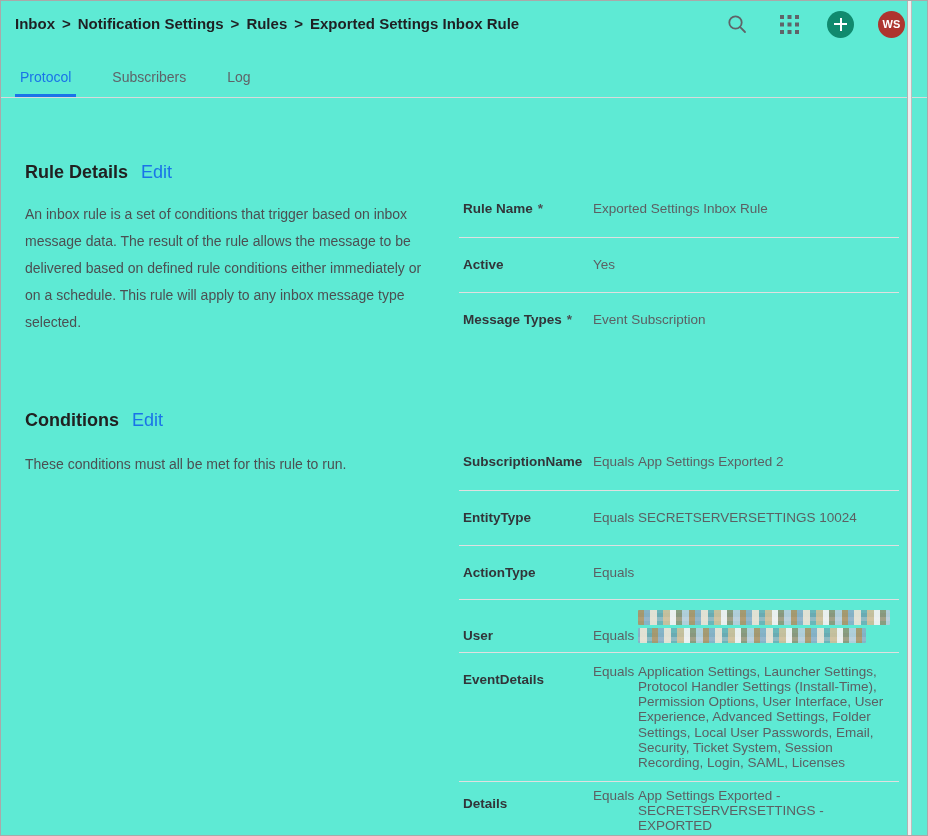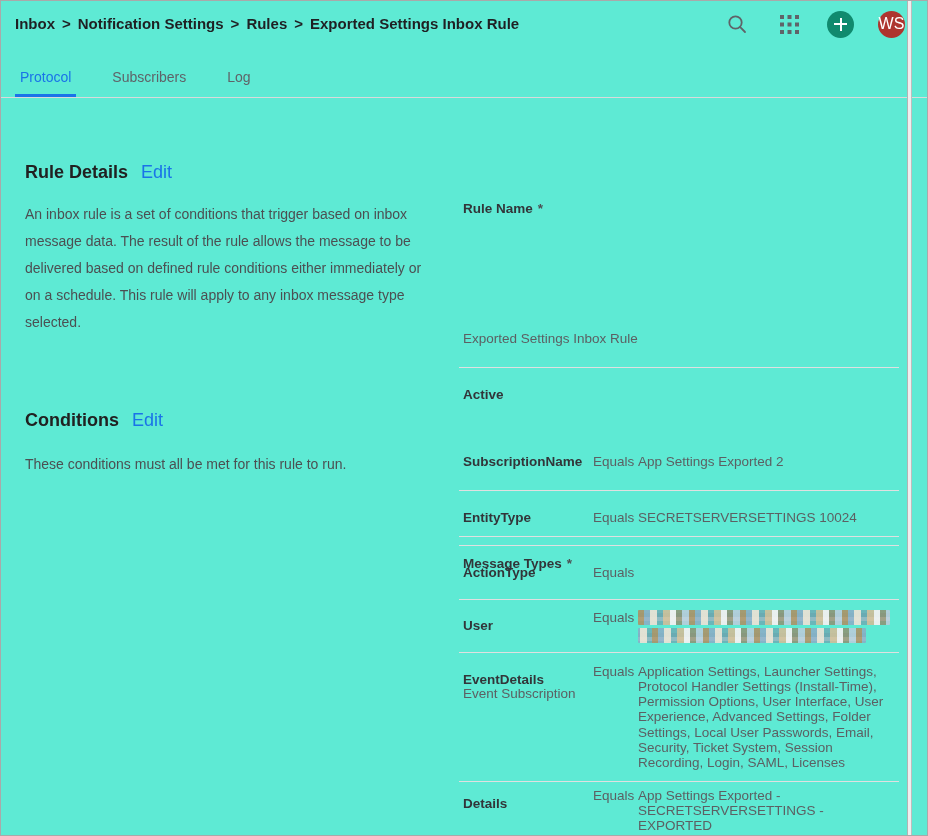--- a/index.html
+++ b/index.html
@@ -15,21 +15,21 @@
   .topbar { position:absolute; top:0; left:0; right:22px; height:48px; }
   .breadcrumb { position:absolute; left:14px; top:14px; font-size:15px; font-weight:bold; color:#1f2023; white-space:nowrap; }
   .breadcrumb .sep { margin:0 7px; }
   .top-icons { position:absolute; right:0px; top:9px; display:flex; align-items:center; gap:24px; }
   .icon-btn { width:28px; height:28px; display:flex; align-items:center; justify-content:center; cursor:pointer; }
   .round-btn { width:27px; height:27px; border-radius:50%; display:flex; align-items:center; justify-content:center; cursor:pointer; }
   .add-btn { background:#108a6e; position:relative; }
   .add-btn::before, .add-btn::after { content:""; position:absolute; background:#fff; }
   .add-btn::before { width:13px; height:2px; left:7px; top:12.5px; }
   .add-btn::after  { width:2px; height:13px; left:12.5px; top:7px; }
-  .avatar { background:#ae352f; color:#fff; font-size:16px; font-weight:normal; letter-spacing:.2px; }
+  .avatar { background:#ae352f; color:#fff; font-size:11px; font-weight:bold; letter-spacing:.2px; }
 
   
   .tabstrip { position:absolute; top:0; left:0; right:0; height:97px; border-bottom:1px solid #dadada; }
   .tabs { position:absolute; left:14px; top:68px; display:flex; }
   .tab { position:relative; font-size:14px; color:#5f6368; padding:0 5px; margin-right:31px; cursor:pointer; line-height:17px; }
   .tab.active { color:#1a73e8; }
   .tab.active::after { content:""; position:absolute; left:0; right:0; bottom:-11px; height:3px; background:#1a73e8; }
 
   
   .vtrack { position:absolute; top:0; bottom:0; right:15px; width:5px;
@@ -56,23 +56,23 @@
   .rows { position:absolute; left:458px; width:440px; }
   .rows-rd { top:99px; }
   .rows-cond { top:352px; }
 
   .row { display:flex; align-items:flex-start; border-bottom:1px solid #e0e0e0; padding:19px 0 19px 4px; }
   .row.first { padding-top:4px; padding-bottom:21px; }
   .row .lbl { width:130px; flex:0 0 130px; font-size:13.5px; font-weight:bold; color:#323539; }
   .row .lbl .req { font-weight:bold; color:#4c4f52; margin-left:5px; }
   .row .op { width:45px; flex:0 0 45px; font-size:13.5px; color:#5c6063; }
   .row .val { flex:1; font-size:13.5px; color:#5c6063; line-height:15.3px; }
-  .rows-rd .row { border-bottom:1px solid #e0e0e0;flex-direction:column; }
+  .rows-rd .row { border-bottom:1px solid #e0e0e0; }
   .rows-rd .row:last-child { border-bottom:none; }
-  .row.r-user { padding-top:10px; padding-bottom:9px; }
+  .row.r-user { padding-top:10px; padding-bottom:9px;align-items:flex-end; }
   .row.r-event { padding-top:11px; padding-bottom:10px; }
   .row.r-details { padding-top:6px; padding-bottom:13px; }
   .lbl-offset { padding-top:8px; }
 
   
   .mosaic { height:15px; width:252px; border-radius:1px;
     background-image:
       repeating-linear-gradient(90deg,
         rgba(176,141,96,.85) 0 6px, rgba(142,167,196,.8) 6px 12px,
         rgba(231,225,212,.95) 12px 19px, rgba(117,138,162,.55) 19px 25px,
@@ -137,20 +137,21 @@
     </div>
     <div class="desc desc-rd">An inbox rule is a set of conditions that trigger based on inbox message data. The result of the rule allows the message to be delivered based on defined rule conditions either immediately or on a schedule. This rule will apply to any inbox message type selected.</div>
 
     <div class="rows rows-rd">
       <div class="row first">
         <div class="lbl"><span>Rule Name</span><span class="req">*</span></div>
         <div class="val">Exported Settings Inbox Rule</div>
       </div>
       <div class="row">
         <div class="lbl"><span>Active</span><span class="req"></span></div>
+        <div class="val">Yes</div>
       </div>
       <div class="row">
         <div class="lbl"><span>Message Types</span><span class="req">*</span></div>
         <div class="val">Event Subscription</div>
       </div>
     </div>
 
     <div class="sec-head head-cond">
       <span class="ttl">Conditions</span>
       <span class="edit">Edit</span>

